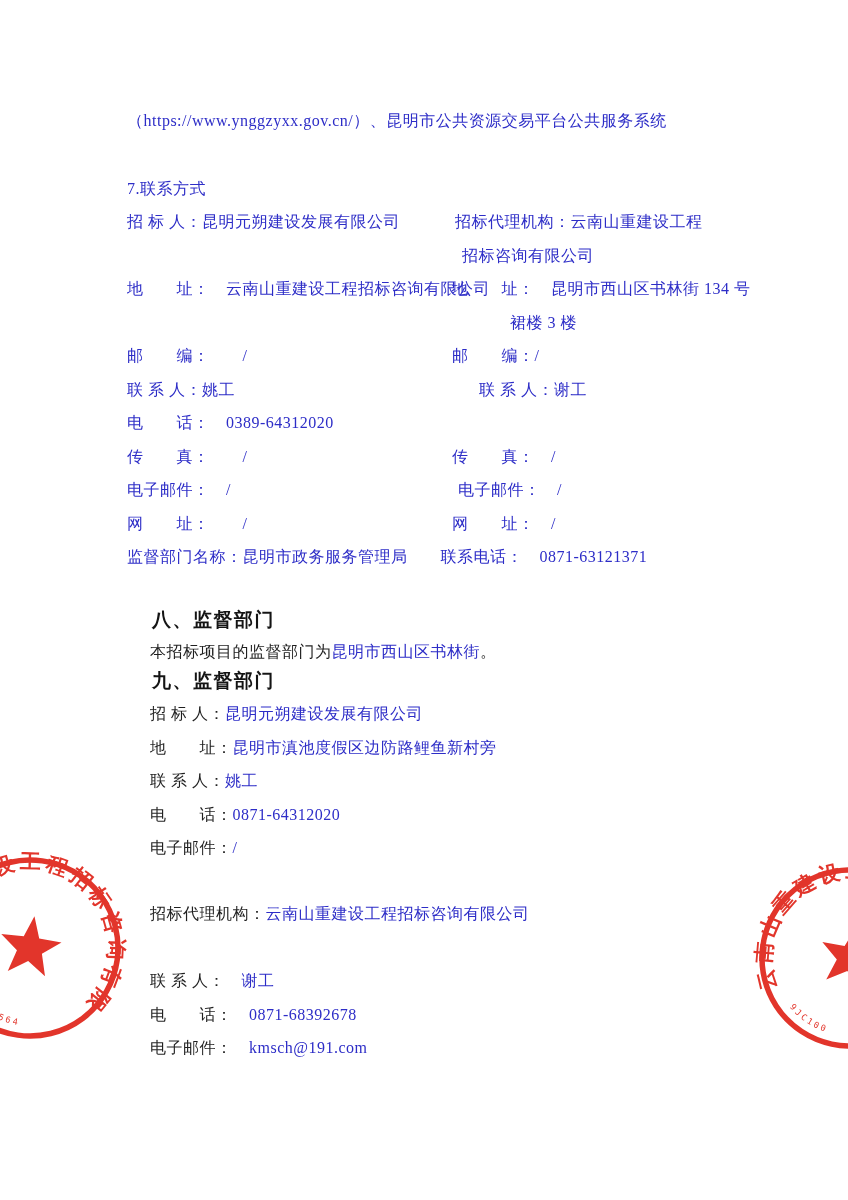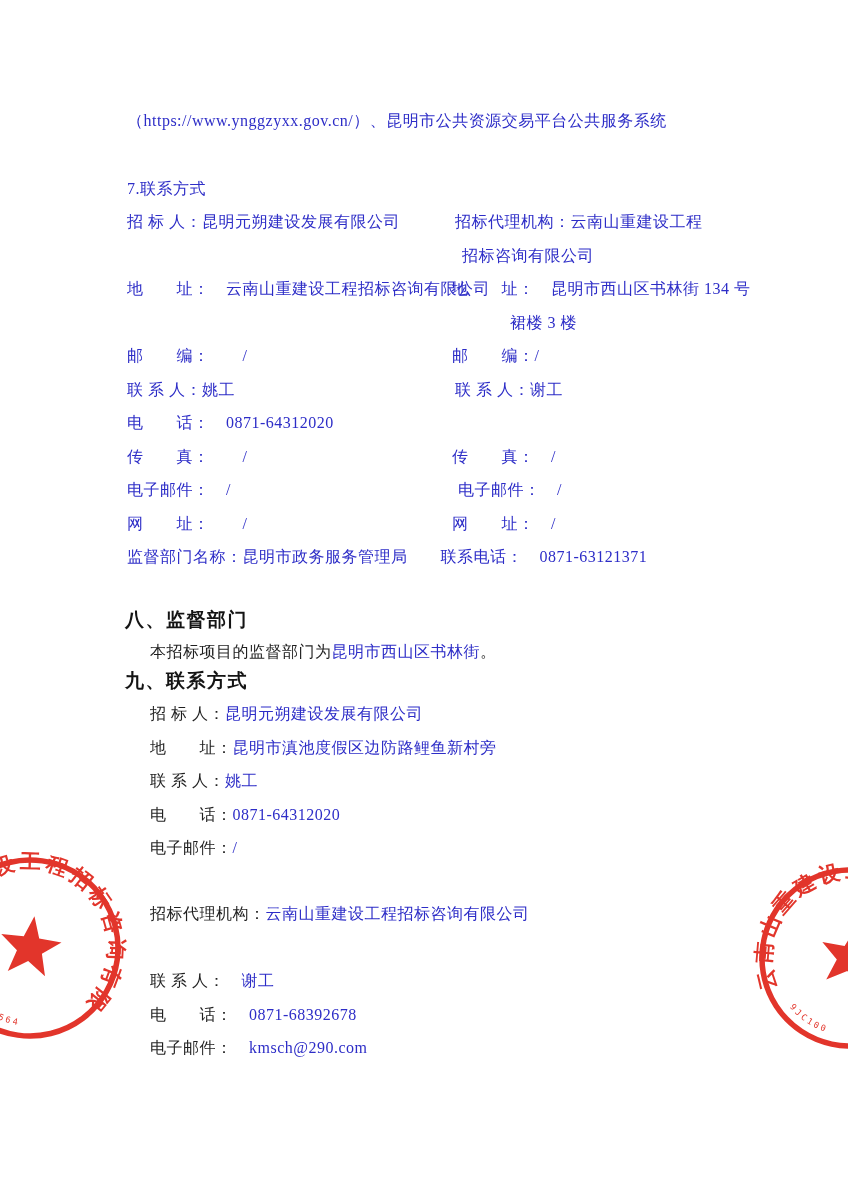--- a/index.html
+++ b/index.html
@@ -10,21 +10,21 @@
   }
   .ln{
     position:absolute;white-space:pre;
     font-size:16px;line-height:21px;letter-spacing:0.5px;
   }
   .blue{color:#2d2dc7;}
   .black{color:#1f1f1f;}
   .hd{
     position:absolute;white-space:pre;
     font-family:Liberation Mono, monospace;
-    font-weight:700;font-size:19px;color:#141414;letter-spacing:1.5px;
+    font-weight:700;font-size:19px;color:#141414;letter-spacing:1.5px;margin-left:27px;
   }
   .seal{position:absolute;opacity:.93;}
   .seal-ring{fill:none;stroke:#e0261b;stroke-width:5.5px;}
   .seal-star{fill:#e0261b;}
   .seal-text{
     fill:#e0261b;font-weight:700;font-size:21px;letter-spacing:4px;
     font-family:"Liberation Sans","DejaVu Sans",sans-serif;
   }
   .seal-serial{
     fill:#e0261b;font-size:8.5px;letter-spacing:2.5px;
@@ -45,50 +45,50 @@
   <div class="ln blue" style="left:462px;top:245px">招标咨询有限公司</div>
 
   <div class="ln blue" style="left:127px;top:278px">地　　址：　云南山重建设工程招标咨询有限公司</div>
   <div class="ln blue" style="left:452px;top:278px">地　　址：　昆明市西山区书林街 134 号</div>
   <div class="ln blue" style="left:510px;top:312px">裙楼 3 楼</div>
 
   <div class="ln blue" style="left:127px;top:345px">邮　　编：　　/</div>
   <div class="ln blue" style="left:452px;top:345px">邮　　编：/</div>
 
   <div class="ln blue" style="left:127px;top:379px">联 系 人：姚工</div>
-  <div class="ln blue" style="left:455px;top:379px">联 系 人：谢工</div>
+  <div class="ln blue" style="left:479px;top:379px">联 系 人：谢工</div>
 
-  <div class="ln blue" style="left:127px;top:412px">电　　话：　0871-64312020</div>
+  <div class="ln blue" style="left:127px;top:412px">电　　话：　0389-64312020</div>
 
   <div class="ln blue" style="left:127px;top:446px">传　　真：　　/</div>
   <div class="ln blue" style="left:452px;top:446px">传　　真：　/</div>
 
   <div class="ln blue" style="left:127px;top:479px">电子邮件：　/</div>
   <div class="ln blue" style="left:458px;top:479px">电子邮件：　/</div>
 
   <div class="ln blue" style="left:127px;top:513px">网　　址：　　/</div>
   <div class="ln blue" style="left:452px;top:513px">网　　址：　/</div>
 
   <div class="ln blue" style="left:127px;top:546px">监督部门名称：昆明市政务服务管理局　　联系电话：　0871-63121371</div>
 
   <div class="hd" style="left:125px;top:607px">八、监督部门</div>
   <div class="ln" style="left:150px;top:641px"><span class="black">本招标项目的监督部门为</span><span class="blue">昆明市西山区书林街</span><span class="black">。</span></div>
 
-  <div class="hd" style="left:125px;top:668px">九、联系方式</div>
+  <div class="hd" style="left:125px;top:668px">九、监督部门</div>
 
   <div class="ln" style="left:150px;top:703px"><span class="black">招 标 人：</span><span class="blue">昆明元朔建设发展有限公司</span></div>
   <div class="ln" style="left:150px;top:737px"><span class="black">地　　址：</span><span class="blue">昆明市滇池度假区边防路鲤鱼新村旁</span></div>
   <div class="ln" style="left:150px;top:770px"><span class="black">联 系 人：</span><span class="blue">姚工</span></div>
   <div class="ln" style="left:150px;top:804px"><span class="black">电　　话：</span><span class="blue">0871-64312020</span></div>
   <div class="ln" style="left:150px;top:837px"><span class="black">电子邮件：</span><span class="blue">/</span></div>
 
   <div class="ln" style="left:150px;top:903px"><span class="black">招标代理机构：</span><span class="blue">云南山重建设工程招标咨询有限公司</span></div>
   <div class="ln" style="left:150px;top:970px"><span class="black">联 系 人：　</span><span class="blue">谢工</span></div>
   <div class="ln" style="left:150px;top:1004px"><span class="black">电　　话：　</span><span class="blue">0871-68392678</span></div>
-  <div class="ln" style="left:150px;top:1037px"><span class="black">电子邮件：　</span><span class="blue">kmsch@290.com</span></div>
+  <div class="ln" style="left:150px;top:1037px"><span class="black">电子邮件：　</span><span class="blue">kmsch@191.com</span></div>
 
   <svg class="seal" style="left:-85px;top:833px;transform:rotate(8deg)" width="230" height="230" viewBox="-115 -115 230 230">
     <circle class="seal-ring" r="88"></circle>
     <polygon class="seal-star" points="0,-32 7.8,-10.7 30.4,-9.9 12.6,4.1 18.8,25.9 0,13.2 -18.8,25.9 -12.6,4.1 -30.4,-9.9 -7.8,-10.7"></polygon>
     <path id="sealArcL" d="M -64,46 A 79,79 0 1 1 64,46" fill="none"></path>
     <text class="seal-text"><textPath href="#sealArcL" startOffset="2">云南山重建设工程招标咨询有限公司</textPath></text>
     <path id="sealBotL" d="M -52,58 A 78,78 0 0 0 52,58" fill="none"></path>
     <text class="seal-serial"><textPath href="#sealBotL" startOffset="4">9237564</textPath></text>
   </svg>
 

